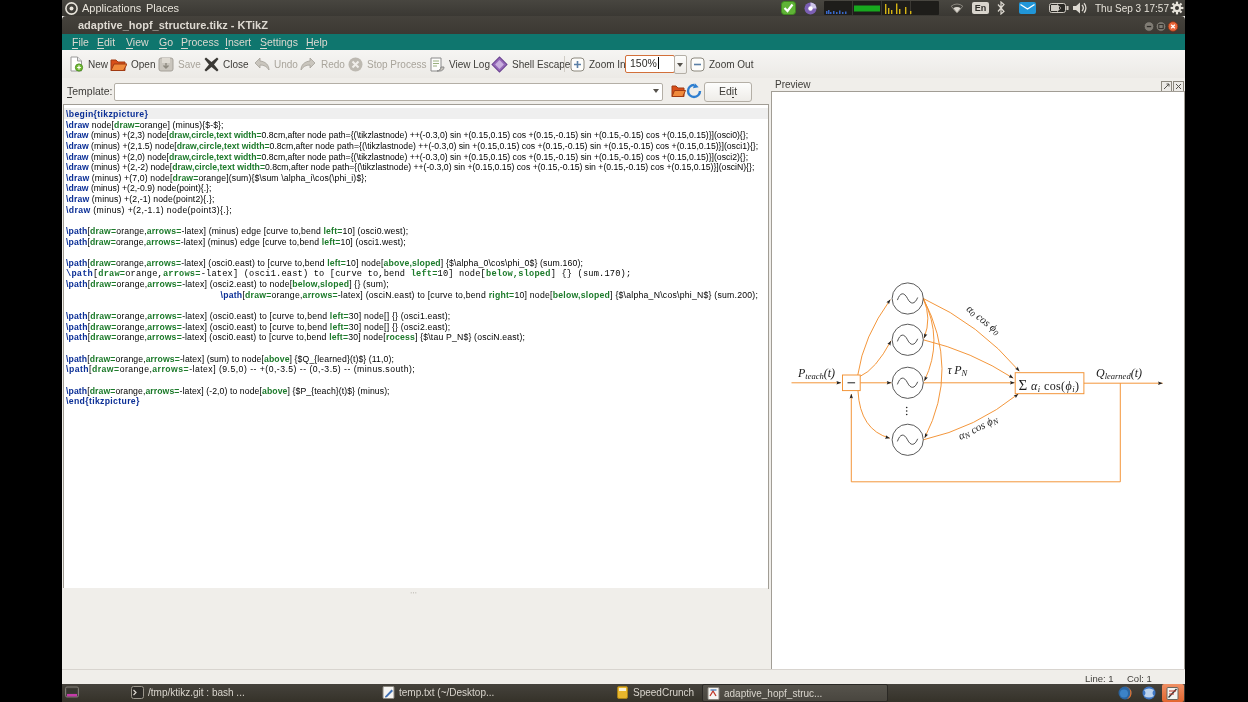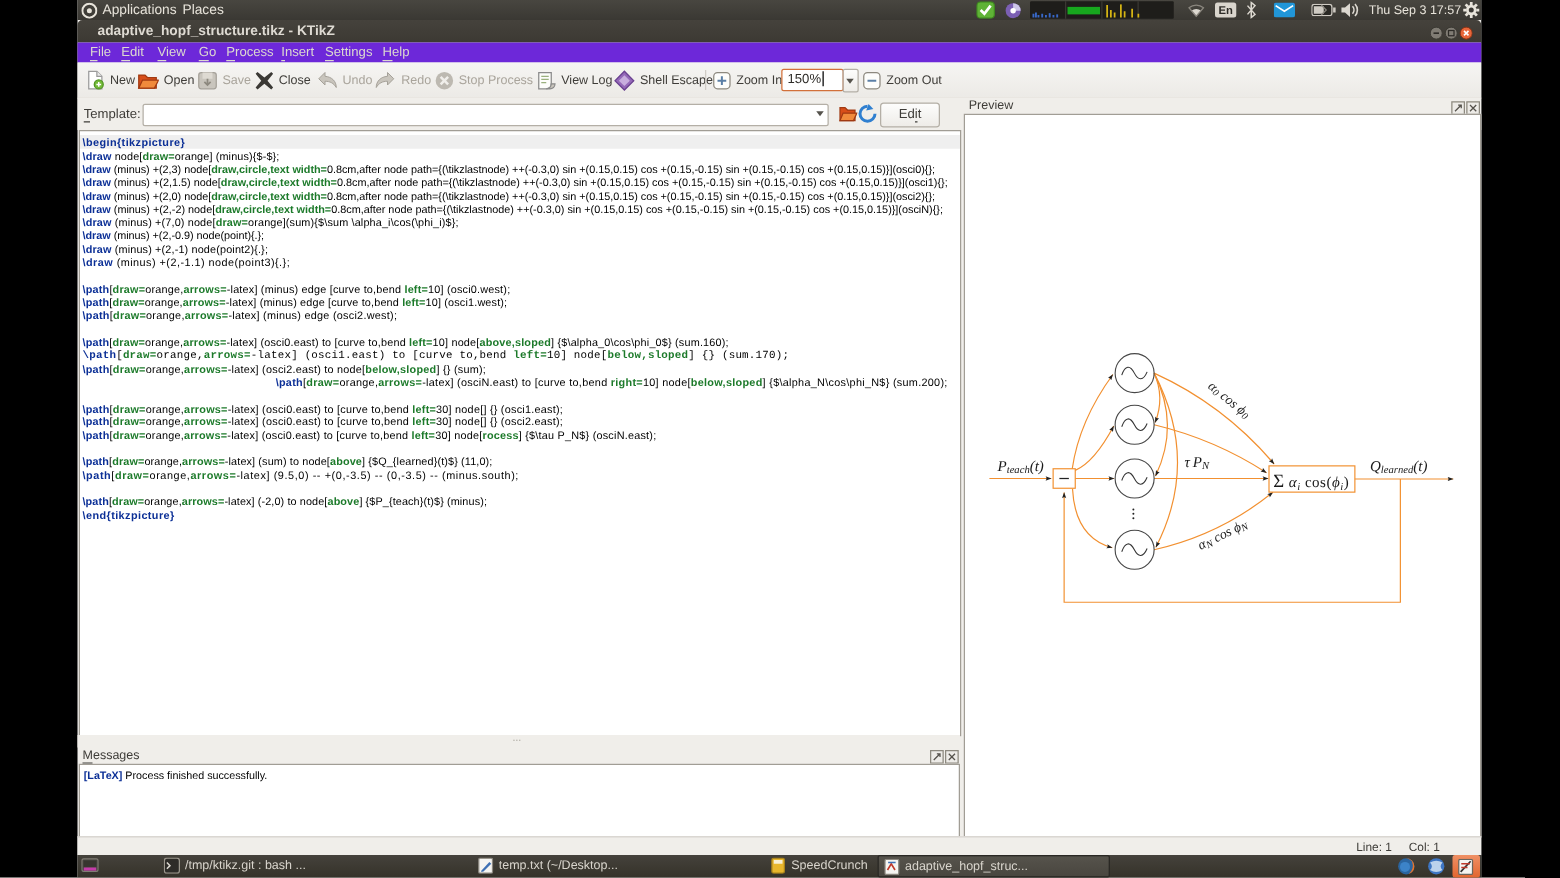--- a/index.html
+++ b/index.html
@@ -10,21 +10,21 @@
   
   #toppanel{position:absolute;left:0;top:0;width:1123px;height:16px;
     background:linear-gradient(#484640,#3a3833);color:#dfdbd2;font-size:11px;}
   #toppanel .mitem{position:absolute;top:2px;color:#e7e3da;}
   
   #titlebar{position:absolute;left:0;top:16px;width:1123px;height:18px;
     background:linear-gradient(#45423c,#3c3933);border-top-left-radius:4px;border-top-right-radius:4px;}
   #titlebar .title{position:absolute;left:16px;top:3px;color:#dedad2;font-weight:bold;font-size:11px;letter-spacing:0px;}
   .winbtn{position:absolute;top:5px;}
   
-  #menubar{position:absolute;left:0;top:34px;width:1123px;height:16px;background:#6d28d9;}
+  #menubar{position:absolute;left:0;top:34px;width:1123px;height:16px;background:#0f766e;}
   #menubar .menu{position:absolute;top:2px;font-size:10.5px;color:#dcd8d0;}
   #menubar .menu u{text-decoration:none;border-bottom:1px solid #dcd8d0;padding-bottom:0px;}
   
   #toolbar{position:absolute;left:0;top:50px;width:1123px;height:28px;
     background:linear-gradient(#f6f5f3,#eceae6);border-bottom:1px solid #d5d1ca;}
   .tbitem{position:absolute;top:0;height:28px;display:flex;align-items:center;font-size:10px;color:#3e3c38;}
   .tbitem.dis{color:#a9a49b;}
   .tbitem svg{margin-right:4px;}
   
   #templrow{position:absolute;left:0;top:78px;width:1123px;height:26px;background:#f0eeea;}
@@ -263,57 +263,40 @@
 <div><span class="c">\draw</span> (minus) +(2,1.5) node[<span class="k">draw,circle,text width=</span>0.8cm,after node path={(\tikzlastnode) ++(-0.3,0) sin +(0.15,0.15) cos +(0.15,-0.15) sin +(0.15,-0.15) cos +(0.15,0.15)}](osci1){};</div>
 <div style="letter-spacing:-0.016px;"><span class="c">\draw</span> (minus) +(2,0) node[<span class="k">draw,circle,text width=</span>0.8cm,after node path={(\tikzlastnode) ++(-0.3,0) sin +(0.15,0.15) cos +(0.15,-0.15) sin +(0.15,-0.15) cos +(0.15,0.15)}](osci2){};</div>
 <div style="letter-spacing:-0.005px;"><span class="c">\draw</span> (minus) +(2,-2) node[<span class="k">draw,circle,text width=</span>0.8cm,after node path={(\tikzlastnode) ++(-0.3,0) sin +(0.15,0.15) cos +(0.15,-0.15) sin +(0.15,-0.15) cos +(0.15,0.15)}](osciN){};</div>
 <div style="letter-spacing:0.12px;"><span class="c">\draw</span> (minus) +(7,0) node[<span class="k">draw=</span>orange](sum){$\sum \alpha_i\cos(\phi_i)$};</div>
 <div style="letter-spacing:-0.026px;"><span class="c">\draw</span> (minus) +(2,-0.9) node(point){.};</div>
 <div style="letter-spacing:0.12px;"><span class="c">\draw</span> (minus) +(2,-1) node(point2){.};</div>
 <div style="letter-spacing:0.375px;"><span class="c">\draw</span> (minus) +(2,-1.1) node(point3){.};</div>
 <div>&nbsp;</div>
 <div style="letter-spacing:0.16px;"><span class="c">\path</span>[<span class="k">draw=</span>orange,<span class="k">arrows=</span>-latex] (minus) edge [curve to,bend <span class="k">left=</span>10] (osci0.west);</div>
 <div style="letter-spacing:0.13px;"><span class="c">\path</span>[<span class="k">draw=</span>orange,<span class="k">arrows=</span>-latex] (minus) edge [curve to,bend <span class="k">left=</span>10] (osci1.west);</div>
-<div style="letter-spacing:0.215px;"><span class="c">\path</span>[<span class="k">draw=</span>orange,<span class="k">arrows=</span>-latex] (minus) edge (osci2.west);</div>
 <div>&nbsp;</div>
 <div style="letter-spacing:0.15px;"><span class="c">\path</span>[<span class="k">draw=</span>orange,<span class="k">arrows=</span>-latex] (osci0.east) to [curve to,bend <span class="k">left=</span>10] node[<span class="k">above,sloped</span>] {$\alpha_0\cos\phi_0$} (sum.160);</div>
 <div style="letter-spacing:0.18px;font-family:Liberation Mono, monospace;"><span class="c">\path</span>[<span class="k">draw=</span>orange,<span class="k">arrows=</span>-latex] (osci1.east) to [curve to,bend <span class="k">left=</span>10] node[<span class="k">below,sloped</span>] {} (sum.170);</div>
 <div style="letter-spacing:0.19px;"><span class="c">\path</span>[<span class="k">draw=</span>orange,<span class="k">arrows=</span>-latex] (osci2.east) to node[<span class="k">below,sloped</span>] {} (sum);</div>
 <div style="letter-spacing:0.235px;text-align:right;"><span class="c">\path</span>[<span class="k">draw=</span>orange,<span class="k">arrows=</span>-latex] (osciN.east) to [curve to,bend <span class="k">right=</span>10] node[<span class="k">below,sloped</span>] {$\alpha_N\cos\phi_N$} (sum.200);</div>
 <div>&nbsp;</div>
 <div style="letter-spacing:0.19px;"><span class="c">\path</span>[<span class="k">draw=</span>orange,<span class="k">arrows=</span>-latex] (osci0.east) to [curve to,bend <span class="k">left=</span>30] node[] {} (osci1.east);</div>
 <div style="letter-spacing:0.19px;"><span class="c">\path</span>[<span class="k">draw=</span>orange,<span class="k">arrows=</span>-latex] (osci0.east) to [curve to,bend <span class="k">left=</span>30] node[] {} (osci2.east);</div>
 <div style="letter-spacing:0.18px;"><span class="c">\path</span>[<span class="k">draw=</span>orange,<span class="k">arrows=</span>-latex] (osci0.east) to [curve to,bend <span class="k">left=</span>30] node[<span class="k">rocess</span>] {$\tau P_N$} (osciN.east);</div>
 <div>&nbsp;</div>
 <div style="letter-spacing:0.1px;"><span class="c">\path</span>[<span class="k">draw=</span>orange,<span class="k">arrows=</span>-latex] (sum) to node[<span class="k">above</span>] {$Q_{learned}(t)$} (11,0);</div>
 <div style="letter-spacing:0.47px;"><span class="c">\path</span>[<span class="k">draw=</span>orange,<span class="k">arrows=</span>-latex] (9.5,0) -- +(0,-3.5) -- (0,-3.5) -- (minus.south);</div>
 <div>&nbsp;</div>
 <div style="letter-spacing:0.086px;"><span class="c">\path</span>[<span class="k">draw=</span>orange,<span class="k">arrows=</span>-latex] (-2,0) to node[<span class="k">above</span>] {$P_{teach}(t)$} (minus);</div>
 <div style="letter-spacing:0.34px;"><span class="c">\end{tikzpicture}</span></div>
   </div>
     </div>
   <div id="splitter">
       <div style="position:absolute;left:348px;top:4px;width:12px;height:2px;color:#8d897f;font-size:7px;line-height:2px;">⋯</div>
     </div>
-  <div id="msgdock">
-    <div id="msgtitle"><u>M</u>essages</div>
-    <div class="dockbtn" style="left:682px;">
-        <svg width="9" height="9" viewBox="0 0 9 9">
-          <path d="M2 7 L7 2 M4.5 2 H7 V4.5" stroke="#55524c" stroke-width="1" fill="none"></path>
-        </svg>
-      </div>
-    <div class="dockbtn" style="left:694px;">
-        <svg width="9" height="9" viewBox="0 0 9 9">
-          <path d="M2 2 L7 7 M7 2 L2 7" stroke="#55524c" stroke-width="1" fill="none"></path>
-        </svg>
-      </div>
-    <div id="msgbox">
-        <div class="t"><span style="color:#0b2f96;font-weight:bold;">[LaTeX]</span> Process finished successfully.</div>
-      </div>
-  </div>
   <div id="prevdock">
     <div id="prevtitle">Preview</div>
     <div class="dockbtn" style="left:391px;top:3px;">
         <svg width="9" height="9" viewBox="0 0 9 9">
           <path d="M2 7 L7 2 M4.5 2 H7 V4.5" stroke="#55524c" stroke-width="1" fill="none"></path>
         </svg>
       </div>
     <div class="dockbtn" style="left:403px;top:3px;">
         <svg width="9" height="9" viewBox="0 0 9 9">
           <path d="M2 2 L7 7 M7 2 L2 7" stroke="#55524c" stroke-width="1" fill="none"></path>

